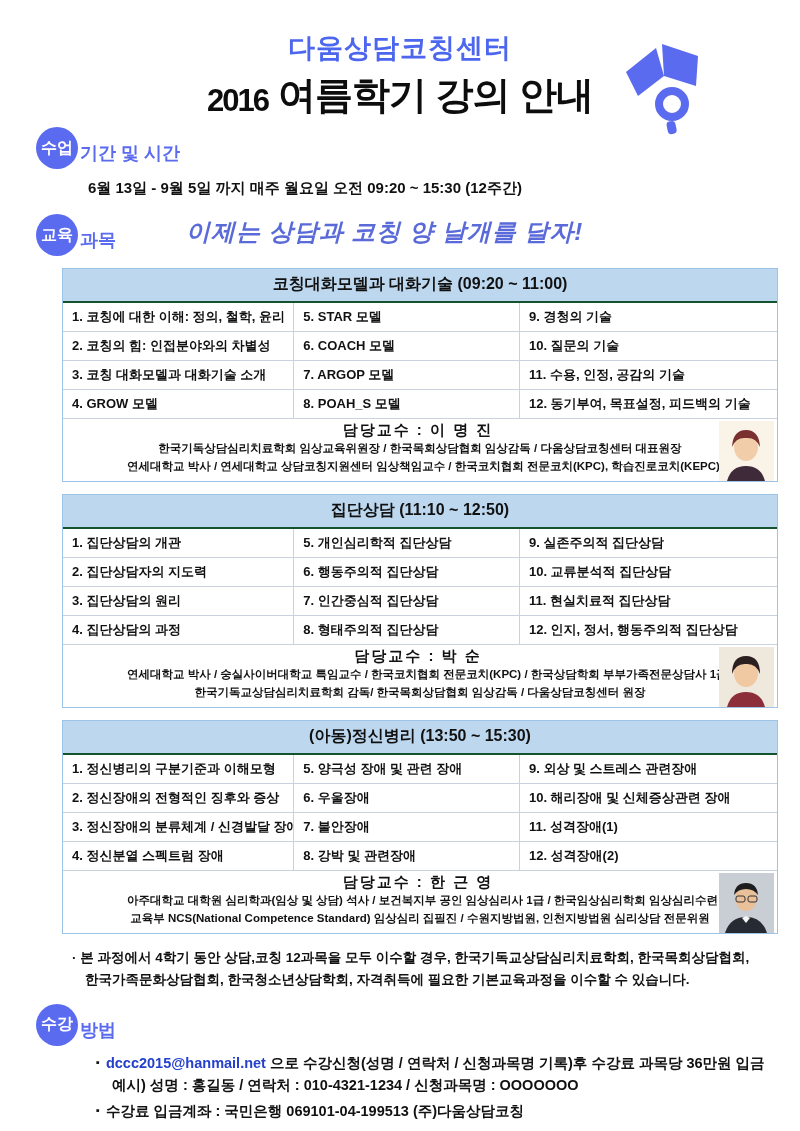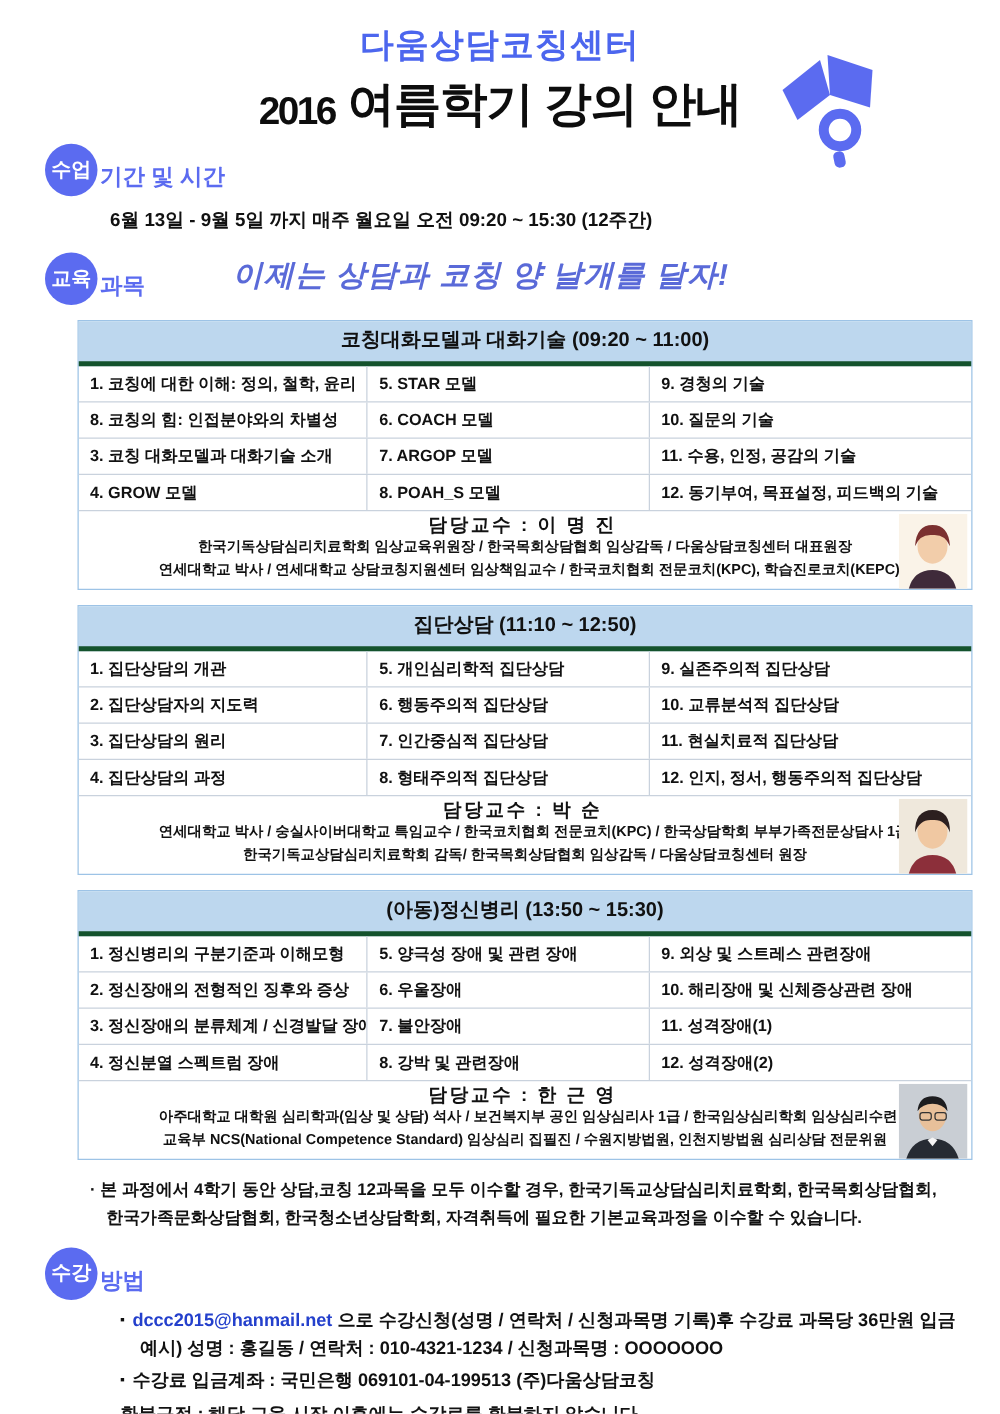--- a/index.html
+++ b/index.html
@@ -3,40 +3,40 @@
 <meta charset="utf-8">
 <style>
   * { margin:0; padding:0; box-sizing:border-box; }
   body { background:#ffffff; }
   .page {
     width:800px; height:1131px; position:relative; overflow:hidden;
     background:#ffffff; margin:0 auto;
     font-family:"Liberation Sans","DejaVu Sans",sans-serif; color:#111;
   }
   
-  .org-title { text-align:center; padding-top:18px; font-size:27px; font-weight:bold; color:#4c66ee; letter-spacing:1px; }
+  .org-title { text-align:center; padding-top:30px; font-size:27px; font-weight:bold; color:#4c66ee; letter-spacing:1px; }
   .main-title { text-align:center; margin-top:4px; font-weight:bold; color:#0d0d0d; }
   .main-title .year { font-size:31px; letter-spacing:-2px; vertical-align:-3px; }
   .main-title .rest { font-size:38px; letter-spacing:-1px; margin-left:10px; }
   .header-icon { position:absolute; top:32px; left:612px; width:100px; height:105px; }
   
   .sec-head { display:flex; align-items:center; margin-left:36px; }
   .badge {
     width:42px; height:42px; border-radius:50%; background:#5b6bf0; color:#fff;
     font-size:16px; font-weight:bold; display:flex; align-items:center; justify-content:center;
     flex:0 0 auto;
   }
   .badge-label { color:#5b6bf0; font-size:18px; font-weight:bold; margin-left:2px; margin-top:10px; }
   .schedule-head { margin-top:6px; }
   .schedule-text { margin:10px 0 0 88px; font-size:15px; font-weight:bold; }
   .courses-head { margin-top:16px;text-align:center; }
   .slogan { color:#5a6ad8; font-size:24px; font-weight:bold; font-style:italic; margin-left:70px; margin-top:-6px; letter-spacing:1px; }
   
   .course-table { width:716px; margin:12px 0 0 62px; border:1px solid #9dc3e6; background:#fff; }
-  .ct-header { background:#bdd7ee; border-bottom:4px solid #14532d; text-align:center; font-size:16px; font-weight:bold; padding:5px 0 6px 0; }
+  .ct-header { background:#bdd7ee; border-bottom:2px solid #14532d; text-align:center; font-size:16px; font-weight:bold; padding:5px 0 6px 0; }
   .ct-row { display:grid; grid-template-columns:32.4% 31.6% 36%; border-bottom:1px solid #c9d2dd; }
   .ct-cell { font-size:13px; font-weight:bold; padding:5px 6px 5px 9px; border-right:1px solid #c9d2dd; white-space:nowrap; overflow:hidden; }
   .ct-cell:last-child { border-right:none; }
   .ct-instructor { position:relative; min-height:62px; padding:2px 64px 4px 64px; }
   .ct-inst-name { text-align:center; font-size:15px; font-weight:bold; letter-spacing:2px; padding-right:4px; }
   .ct-inst-bio { text-align:center; font-size:11.5px; font-weight:bold; line-height:1.55; white-space:nowrap; }
   .ct-photo { position:absolute; right:3px; top:2px; width:55px; height:60px; }
   .ct-photo svg { width:100%; height:100%; display:block; }
   
   .note { margin:13px 0 0 72px; font-size:13.5px; font-weight:bold; line-height:1.65; }
@@ -80,21 +80,21 @@
   </div>
 
   <section class="course-table">
     <div class="ct-header">코칭대화모델과 대화기술 (09:20 ~ 11:00)</div>
     <div class="ct-row">
       <div class="ct-cell">1. 코칭에 대한 이해: 정의, 철학, 윤리</div>
       <div class="ct-cell">5. STAR 모델</div>
       <div class="ct-cell">9. 경청의 기술</div>
     </div>
     <div class="ct-row">
-      <div class="ct-cell">8. 코칭의 힘: 인접분야와의 차별성</div>
+      <div class="ct-cell">2. 코칭의 힘: 인접분야와의 차별성</div>
       <div class="ct-cell">6. COACH 모델</div>
       <div class="ct-cell">10. 질문의 기술</div>
     </div>
     <div class="ct-row">
       <div class="ct-cell">3. 코칭 대화모델과 대화기술 소개</div>
       <div class="ct-cell">7. ARGOP 모델</div>
       <div class="ct-cell">11. 수용, 인정, 공감의 기술</div>
     </div>
     <div class="ct-row">
       <div class="ct-cell">4. GROW 모델</div>

